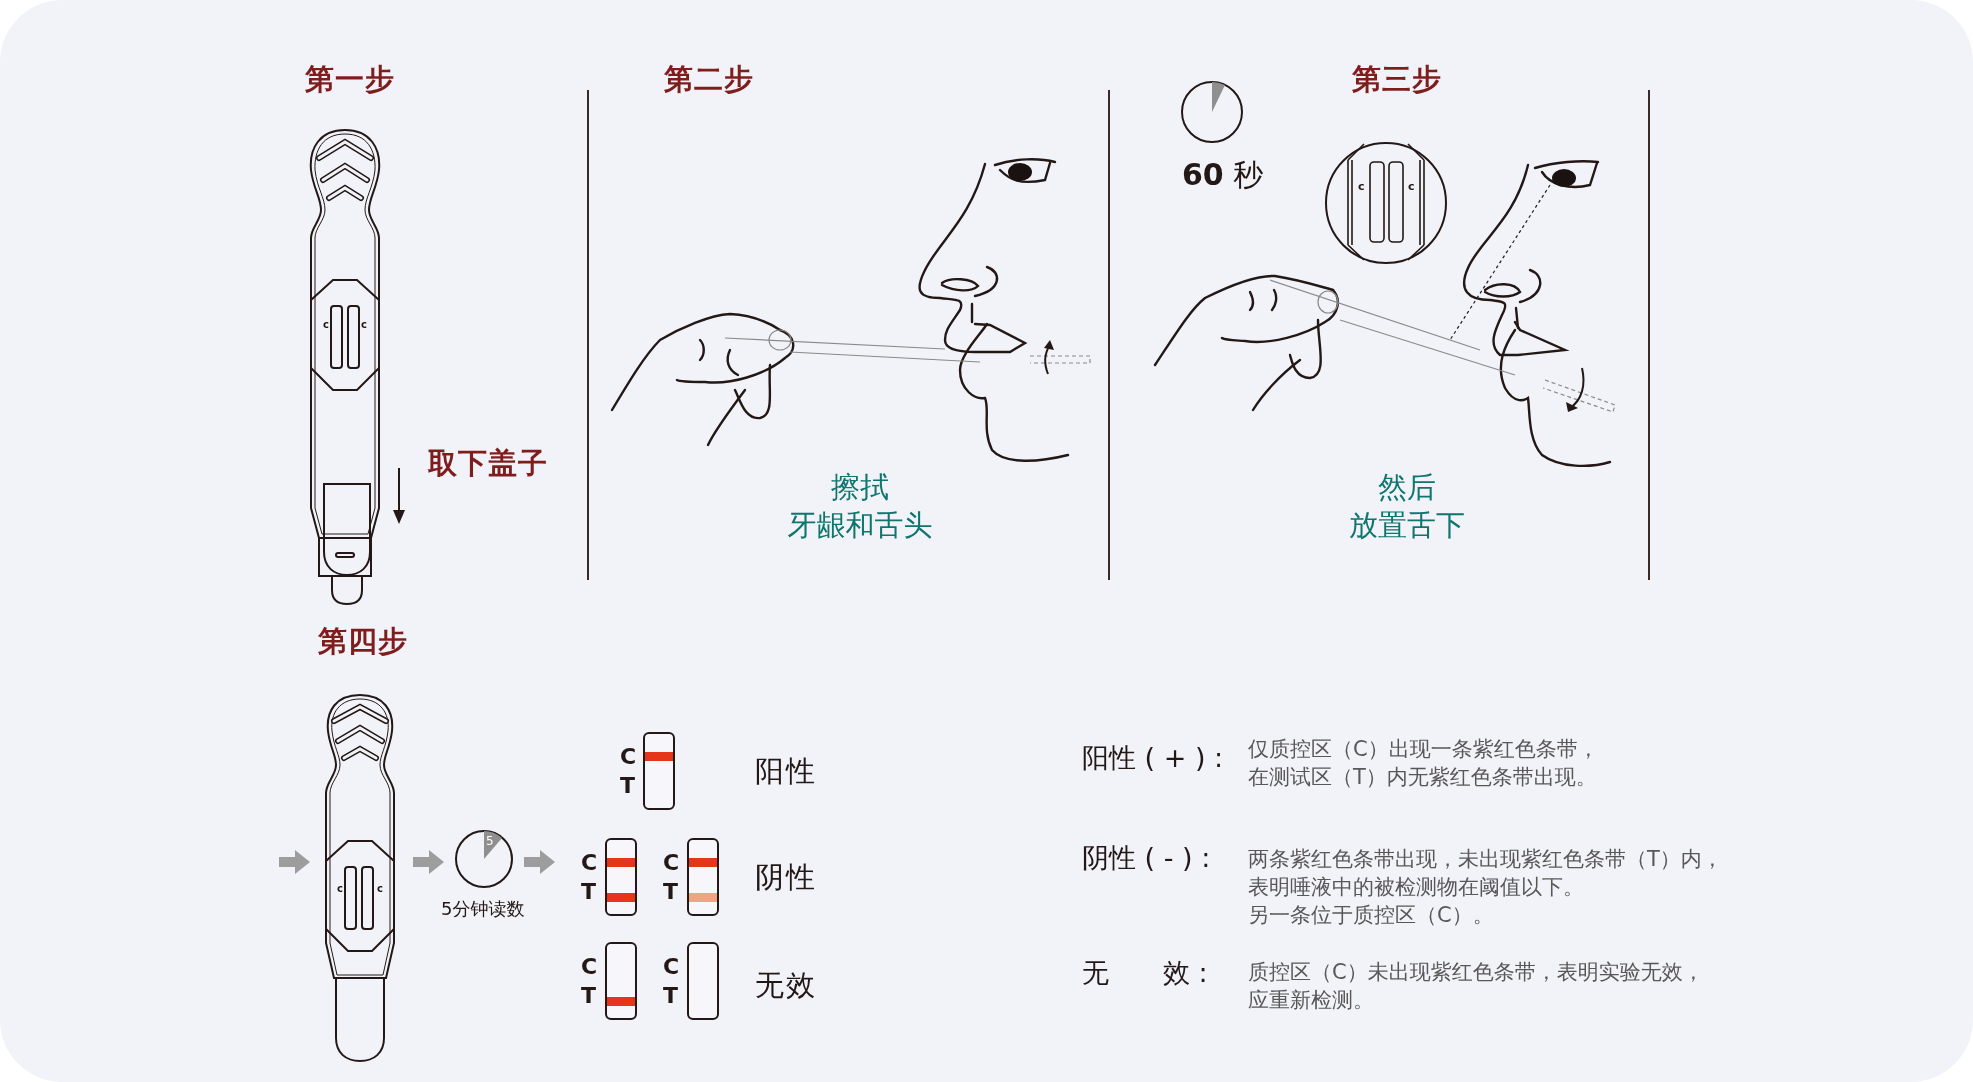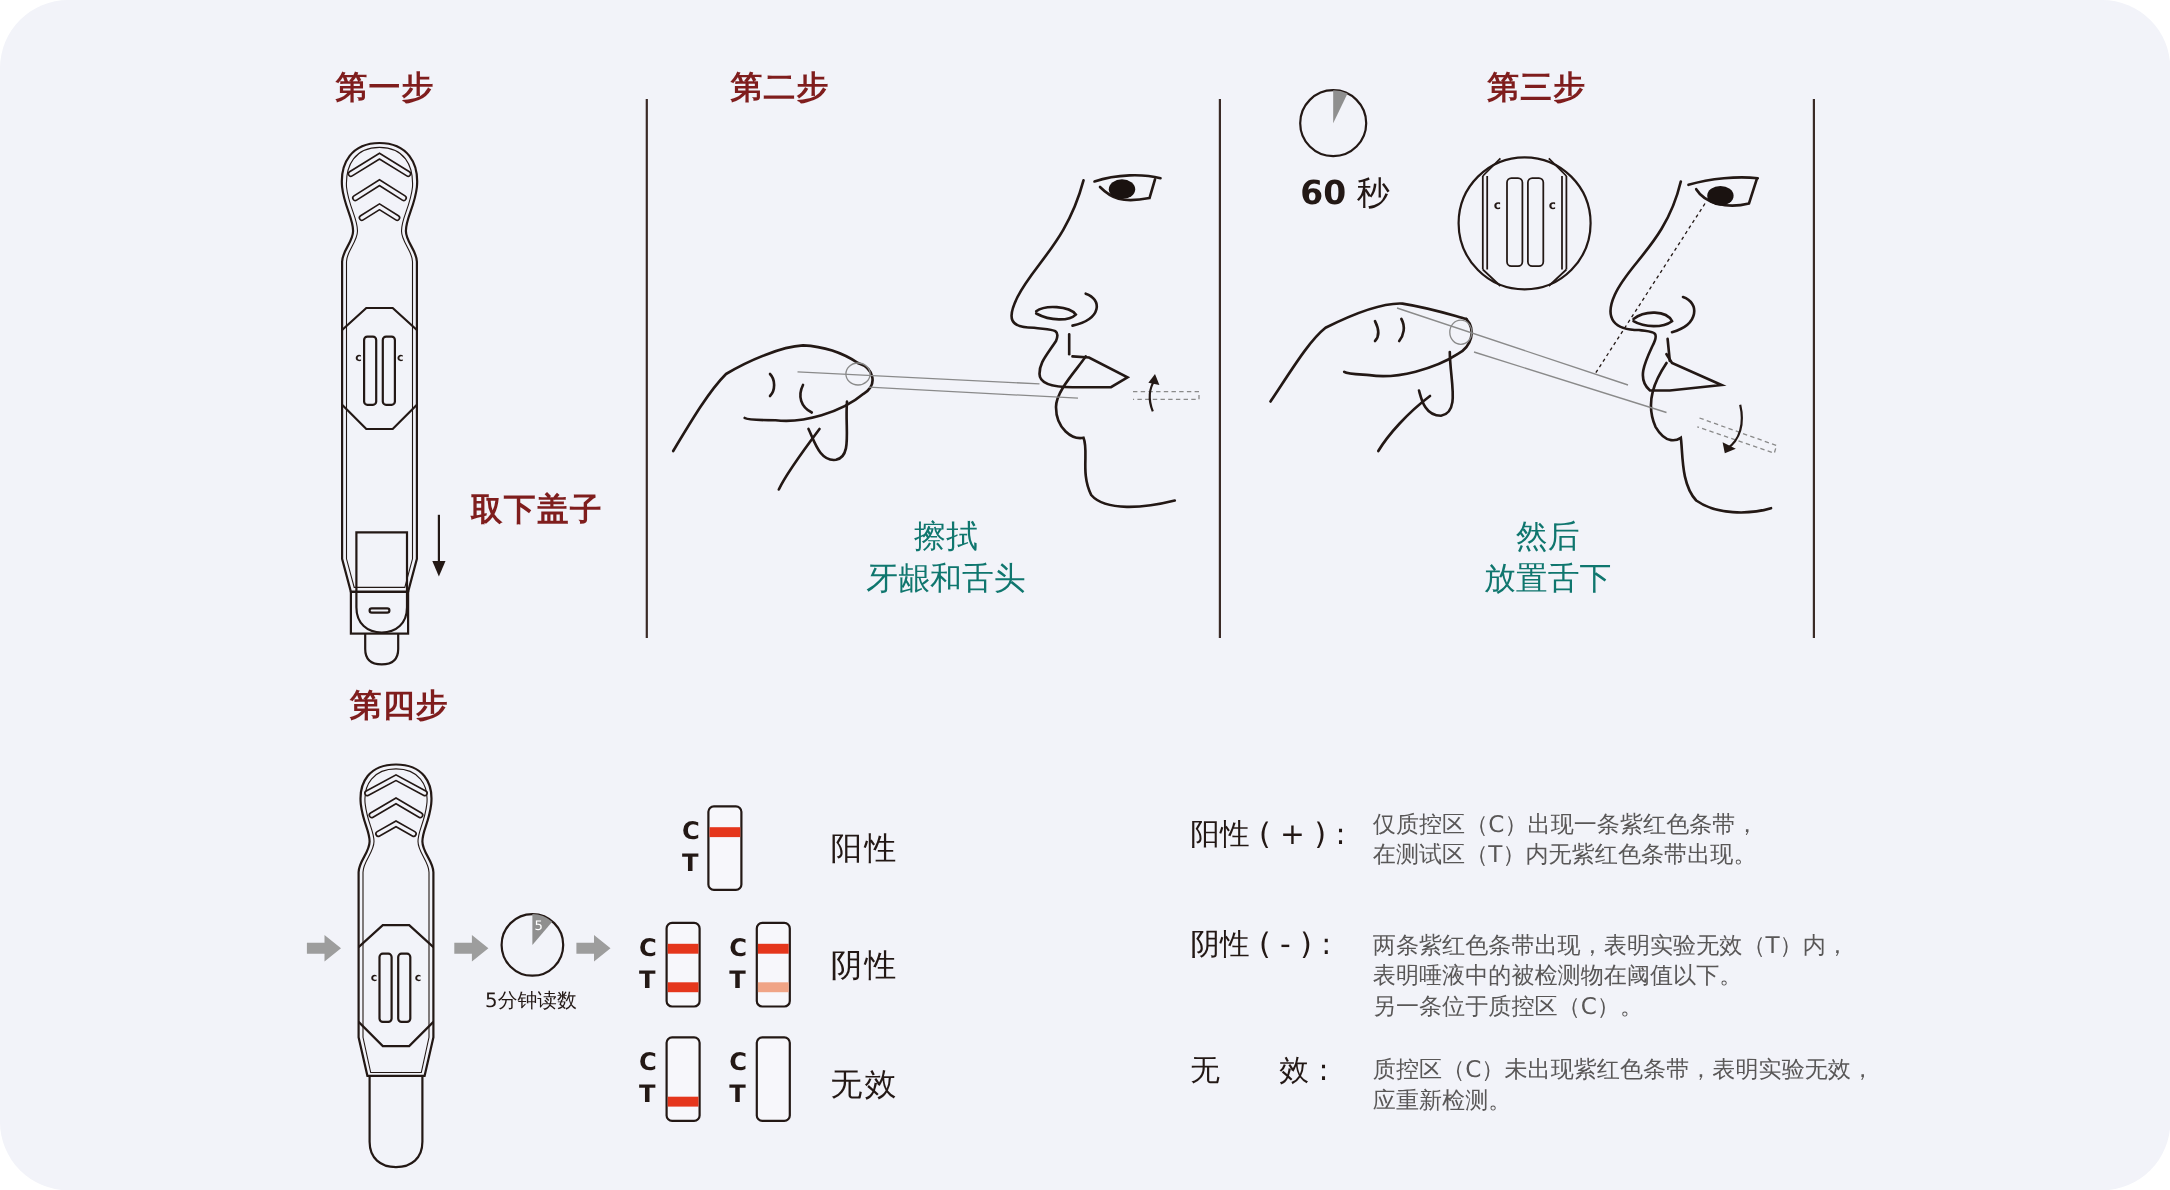--- a/index.html
+++ b/index.html
@@ -229,21 +229,21 @@
 <div class="strip" style="left:687px;top:942px;"></div>
 <div class="res-label" style="left:755px;top:966px;">无效</div>
 
 <div class="desc-label" style="left:1082px;top:740px;">阳性 ( + ) :</div>
 <div class="desc-body" style="left:1228px;top:735px;">
   <div>仅质控区（C）出现一条紫红色条带，</div>
   <div>在测试区（T）内无紫红色条带出现。</div>
 </div>
 <div class="desc-label" style="left:1082px;top:840px;">阴性 ( - ) :</div>
 <div class="desc-body" style="left:1228px;top:845px;">
-  <div>两条紫红色条带出现，表明实验无效（T）内，</div>
+  <div>两条紫红色条带出现，未出现紫红色条带（T）内，</div>
   <div>表明唾液中的被检测物在阈值以下。</div>
   <div>另一条位于质控区（C）。</div>
 </div>
 <div class="desc-label" style="left:1082px;top:955px;">无　　效 :</div>
 <div class="desc-body" style="left:1228px;top:958px;">
   <div>质控区（C）未出现紫红色条带，表明实验无效，</div>
   <div>应重新检测。</div>
 </div>
 
 </body></html>

